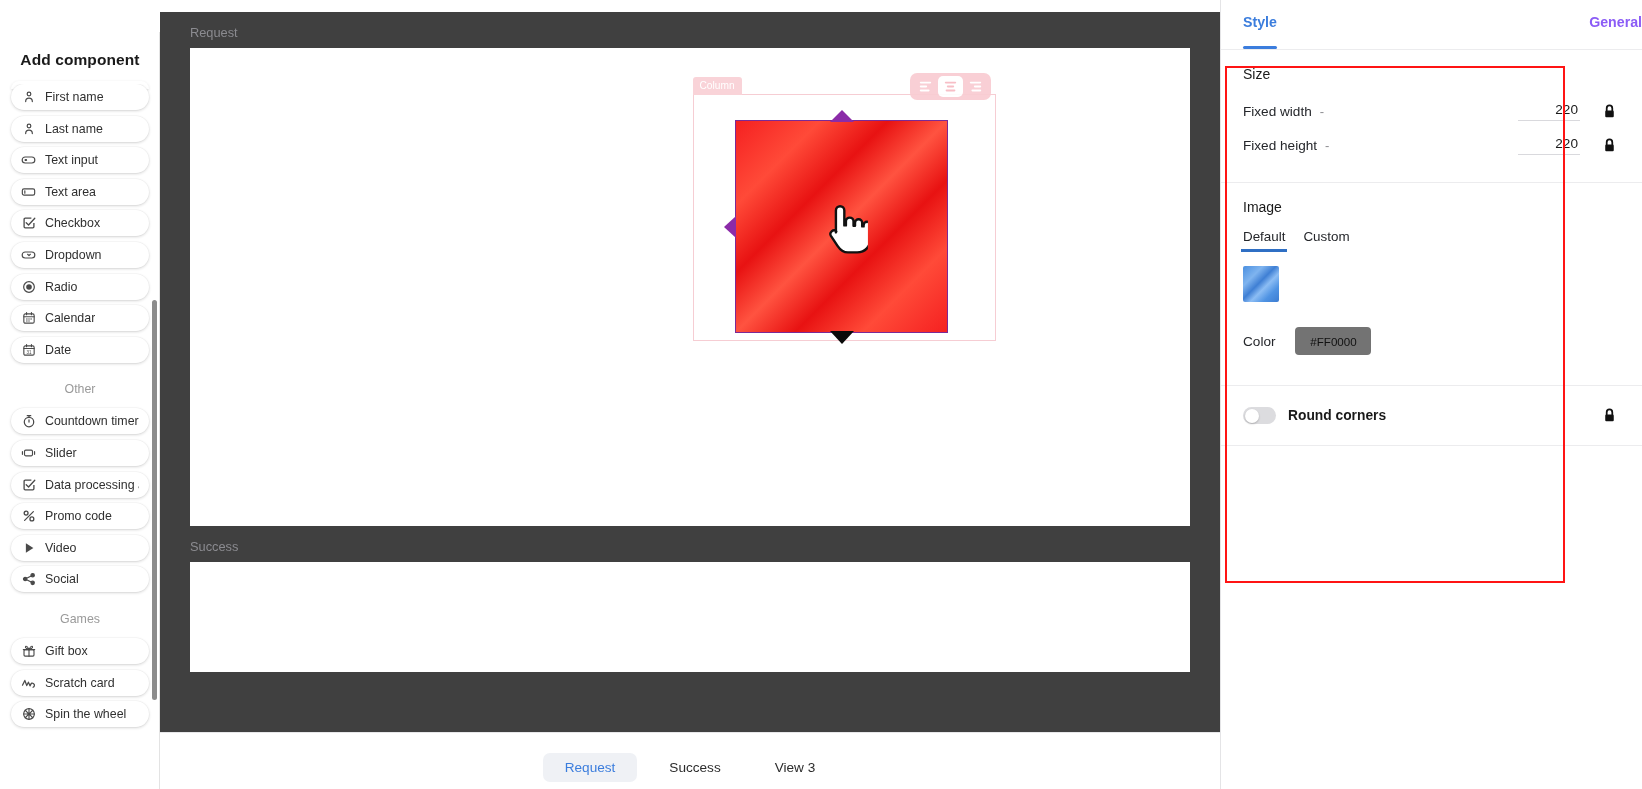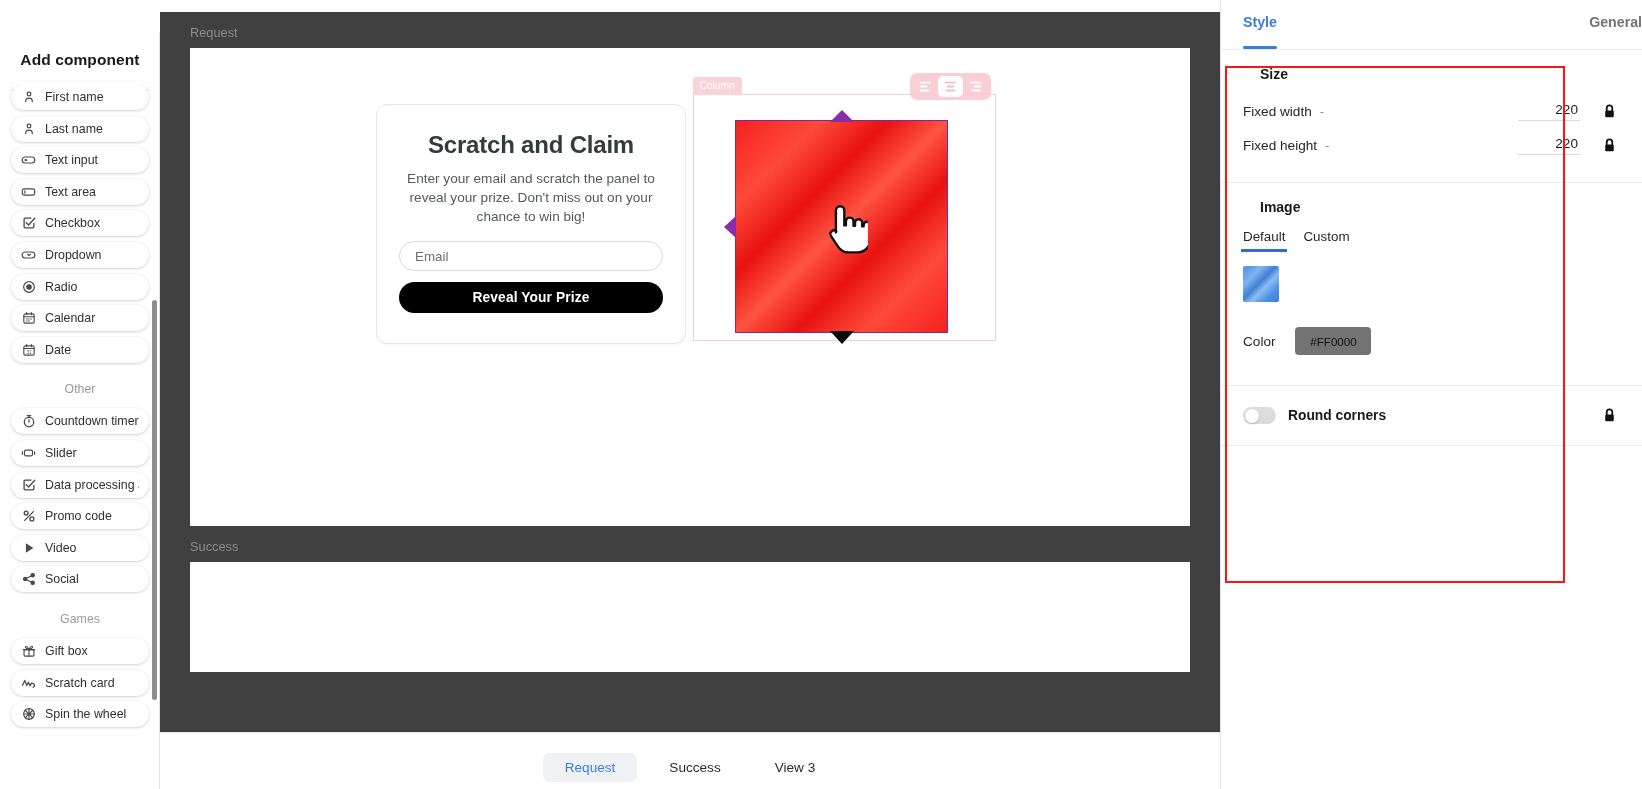--- a/index.html
+++ b/index.html
@@ -293,21 +293,21 @@
     gap: 28px;
     padding: 14px 0 0 22px;
     height: 50px;
     border-bottom: 1px solid #ececee;
     justify-content: space-between;
   }
   .rp-tab {
     position: relative;
     font-size: 14.2px;
     font-weight: bold;
-    color: #737373;
+    color: #8b5cf6;
     padding-bottom: 10px;
     cursor: pointer;
   }
   .rp-tab.active { color: #3b7ddd; }
   .rp-tab.active::after {
     content: "";
     position: absolute;
     left: 0; right: 0; bottom: 0;
     height: 2.6px;
     background: #3b7ddd;
@@ -318,24 +318,23 @@
     left: 4px; top: 66px;
     width: 340px; height: 517px;
     border: 2.4px solid #ff1414;
     pointer-events: none;
     z-index: 6;
   }
   .rp-body { padding: 0; }
   .rp-block { padding: 16px 22px 18px 22px; border-bottom: 1px solid #ececee; }
   .rp-block-title {
     font-size: 14px;
-    font-weight: bold;
+    font-weight: normal;
     color: #1a1a1a;
     margin-bottom: 14px;
-    margin-left: 17px;
   }
   .field-row {
     display: flex;
     align-items: center;
     height: 31px;
     margin-bottom: 3px;
   }
   .field-label {
     font-size: 13.6px;
     color: #25272b;
@@ -629,26 +628,20 @@
     <div class="sb-track"></div>
     <div class="sidebar-divider"></div>
   </aside>
 
   <main class="canvas-wrap">
     <div class="canvas-scroll">
 
       <div class="section-label">Request</div>
       <div class="view-card">
 
-        <div class="promo-card">
-          <div class="promo-title">Scratch and Claim</div>
-          <div class="promo-sub">Enter your email and scratch the panel to reveal your prize. Don't miss out on your chance to win big!</div>
-          <input class="email-input" type="text" placeholder="Email" style="">
-          <button class="reveal-btn">Reveal Your Prize</button>
-        </div>
 
         <div class="column-sel">
           <div class="column-tag">Column</div>
 
           <div class="align-toolbar">
             <div class="align-btn">
               <svg width="13" height="13" viewBox="0 0 16 16" fill="currentColor">
                 <rect x="1" y="2" width="14" height="2.2" rx="1"></rect>
                 <rect x="1" y="6.9" width="9" height="2.2" rx="1"></rect>
                 <rect x="1" y="11.8" width="12" height="2.2" rx="1"></rect>

